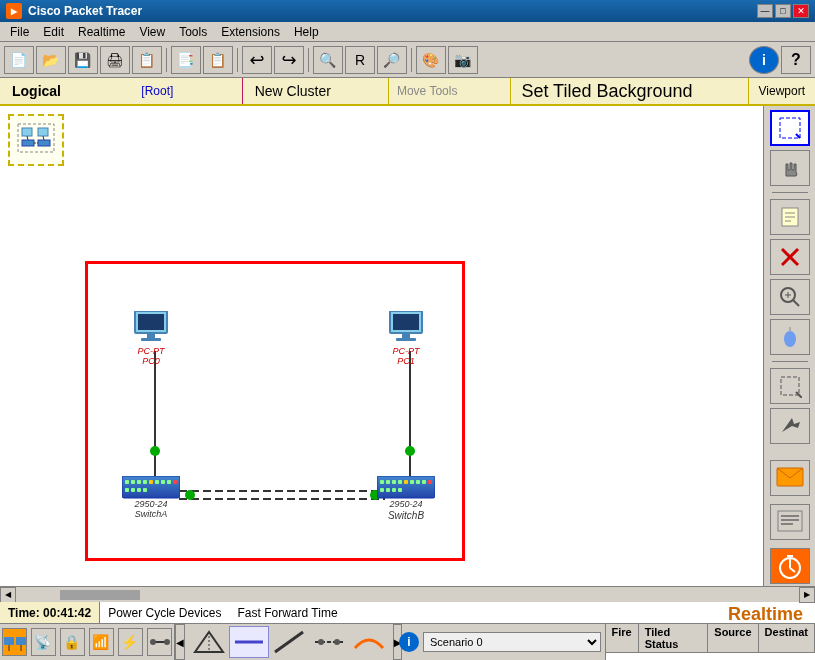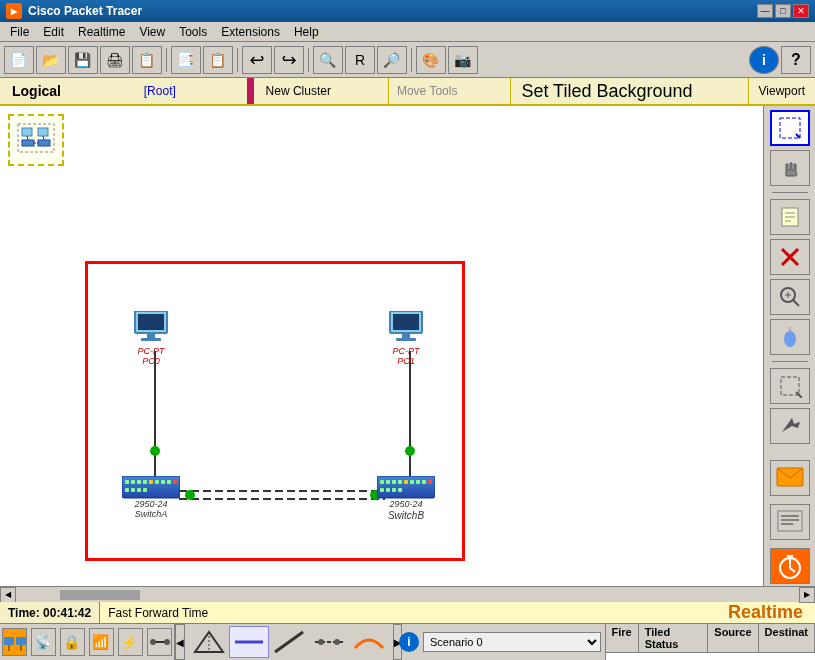--- a/index.html
+++ b/index.html
@@ -72,24 +72,24 @@
     }
     .workspace-root {
       color: #0000cc;
       font-size: 12px;
       padding: 0 10px;
       flex: 1;
       text-align: center;
     }
     .workspace-new-cluster {
       color: #000;
-      font-size: 12px;
+      font-size: 14px;
       padding: 0 12px;
       cursor: pointer;
-      border-left: 7px solid #be185d;
+      border-left: 1px solid #be185d;
       height: 100%;
       display: flex;
       align-items: center;
     }
     .workspace-move-obj {
       color: #888;
       font-size: 12px;
       padding: 0 8px;
       border-left: 1px solid #c8b400;
       height: 100%;
@@ -206,24 +206,24 @@
     
     .cluster-thumb {
       position: absolute;
       top: 8px; left: 8px;
       width: 56px; height: 52px;
       border: 2px dashed #c8b400;
       background: #fffff0;
       display: flex; align-items: center; justify-content: center;
     }
     .bottom-status-bar {
-      background: #fef9c3;
+      background: #ffffff;
       height: 22px;
       display: flex;
-      align-items: center;
+      align-items: flex-start;
       border-bottom: 1px solid #808080;
     }
     .time-display {
       background: #f5f0c8;
       padding: 2px 8px;
       font-size: 12px;
       font-weight: bold;
       border-right: 1px solid #808080;
       height: 100%;
       display: flex; align-items: center;
@@ -620,20 +620,21 @@
 <div class="h-scrollbar">
   <div class="scroll-btn">◀</div>
   <div class="scrollbar-track">
     <div class="scrollbar-thumb"></div>
   </div>
   <div class="scroll-btn">▶</div>
 </div>
 
 <div class="bottom-status-bar">
   <div class="time-display">Time: 00:41:42</div>
+  <div class="status-btn">Power Cycle Devices</div>
   <div class="status-btn">Fast Forward Time</div>
   <div class="realtime-label">Realtime</div>
 </div>
 
 <div class="bottom-content">
 
   <div class="device-panel">
     <div class="device-tabs">
       <div class="device-tab-btn active">
         <svg width="22" height="18">

